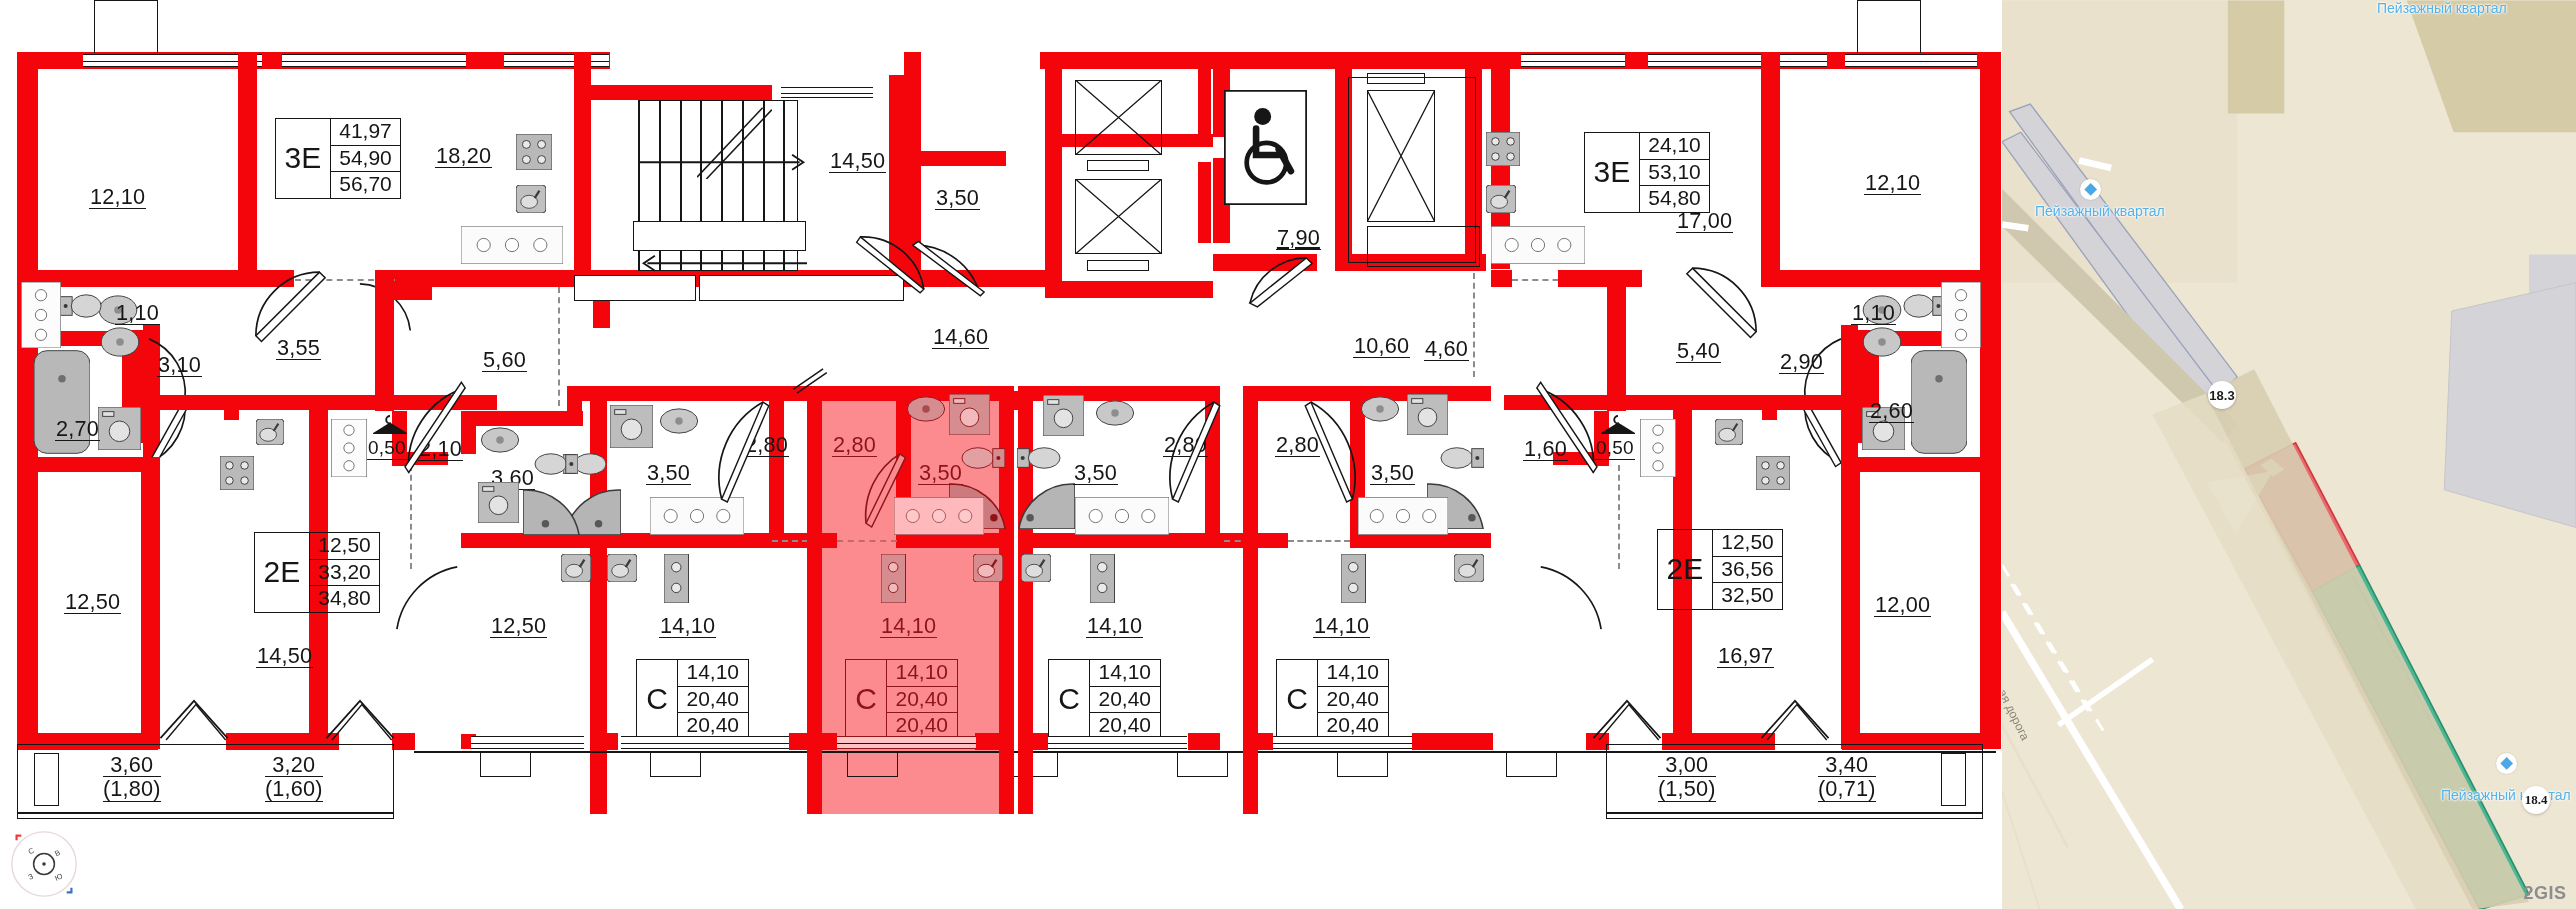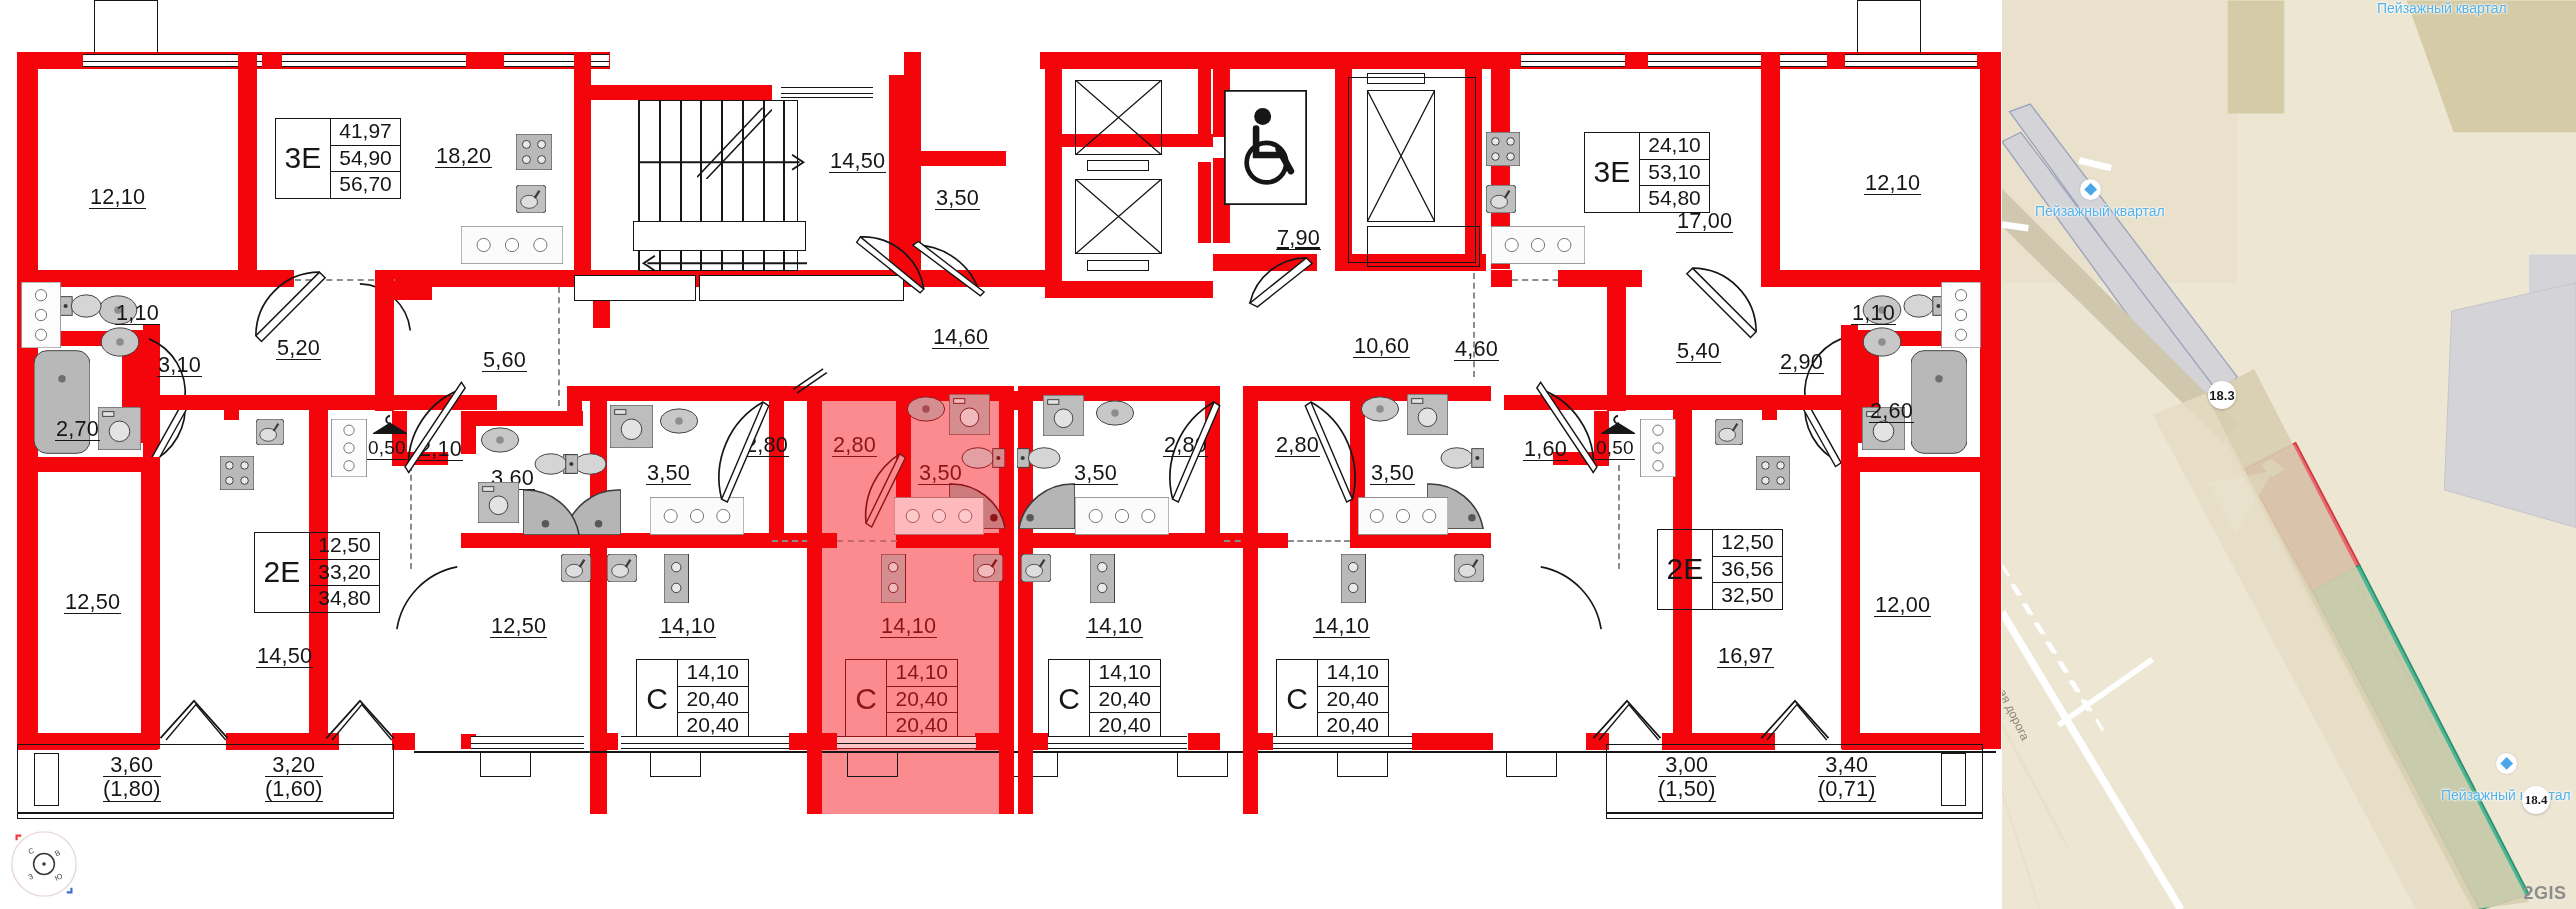--- a/index.html
+++ b/index.html
@@ -265,21 +265,21 @@
     <svg width="40" height="66" viewBox="0 0 42 70">
           <rect x="0" y="0" width="42" height="70" fill="#fcfcfc" stroke="#6d6d6d"></rect>
           <circle cx="21" cy="14" r="6" fill="#fff" stroke="#6d6d6d"></circle>
           <circle cx="21" cy="35" r="6" fill="#fff" stroke="#6d6d6d"></circle>
           <circle cx="21" cy="56" r="6" fill="#fff" stroke="#6d6d6d"></circle>
         </svg>
   </div>
   <div class="area" style="left:115px;top:301px;">1,10</div>
   <div class="area" style="left:55px;top:417px;">2,70</div>
   <div class="area" style="left:157px;top:353px;">3,10</div>
-  <div class="area" style="left:276px;top:336px;">5,20</div>
+  <div class="area" style="left:276px;top:336px;">3,55</div>
 
   <div class="door" style="left:147px;top:337px;">
     <svg width="40" height="66" viewBox="0 0 42 70">
           <path d="M2 2 A62 62 0 0 1 40 66" stroke="#161616" stroke-width="1.8" fill="none"></path>
         </svg>
   </div>
   <div class="door" style="left:147px;top:395px;">
     <svg width="45" height="70" viewBox="0 0 48 74">
           <path d="M2 72 A64 64 0 0 0 40 4" stroke="#161616" stroke-width="1.8" fill="none"></path>
           <path d="M40 4 L46 8 L8 76 L2 72 Z" fill="#fff" stroke="#161616" stroke-width="1.5"></path>
@@ -489,21 +489,21 @@
     <svg width="68" height="132" viewBox="0 0 72 140">
           <path d="M0 0 L72 140 M72 0 L0 140" stroke="#161616" stroke-width="1.4"></path>
         </svg>
   </div>
   <div class="thinwall" style="left:1367px;top:73px;width:58px;height:11.3px;"></div>
   <div class="thinwall" style="left:1348px;top:77px;width:128px;height:186px;border-width:1.1px;"></div>
   <div class="thinwall" style="left:1367px;top:226px;width:113px;height:41px;"></div>
 
   <div class="area" style="left:932px;top:325px;">14,60</div>
   <div class="area" style="left:1353px;top:334px;">10,60</div>
-  <div class="area" style="left:1454px;top:337px;">4,60</div>
+  <div class="area" style="left:1424px;top:337px;">4,60</div>
   <div class="dashed-v" style="left:1473px;top:273px;height:104px;"></div>
 
   <div class="wall" style="left:1491px;top:52px;width:19px;height:217px;"></div>
   <div class="wall" style="left:1491px;top:270px;width:21px;height:17px;"></div>
   <div class="wall" style="left:1761px;top:52px;width:19px;height:235px;"></div>
   <div class="wall" style="left:1761px;top:270px;width:221px;height:17px;"></div>
   <div class="wall" style="left:1586px;top:270px;width:56px;height:17px;"></div>
   <div class="dashed-h" style="left:1512px;top:279px;width:77px;"></div>
   <div class="fx" style="left:1491px;top:226px;">
     <svg width="94" height="38" viewBox="0 0 100 40">

